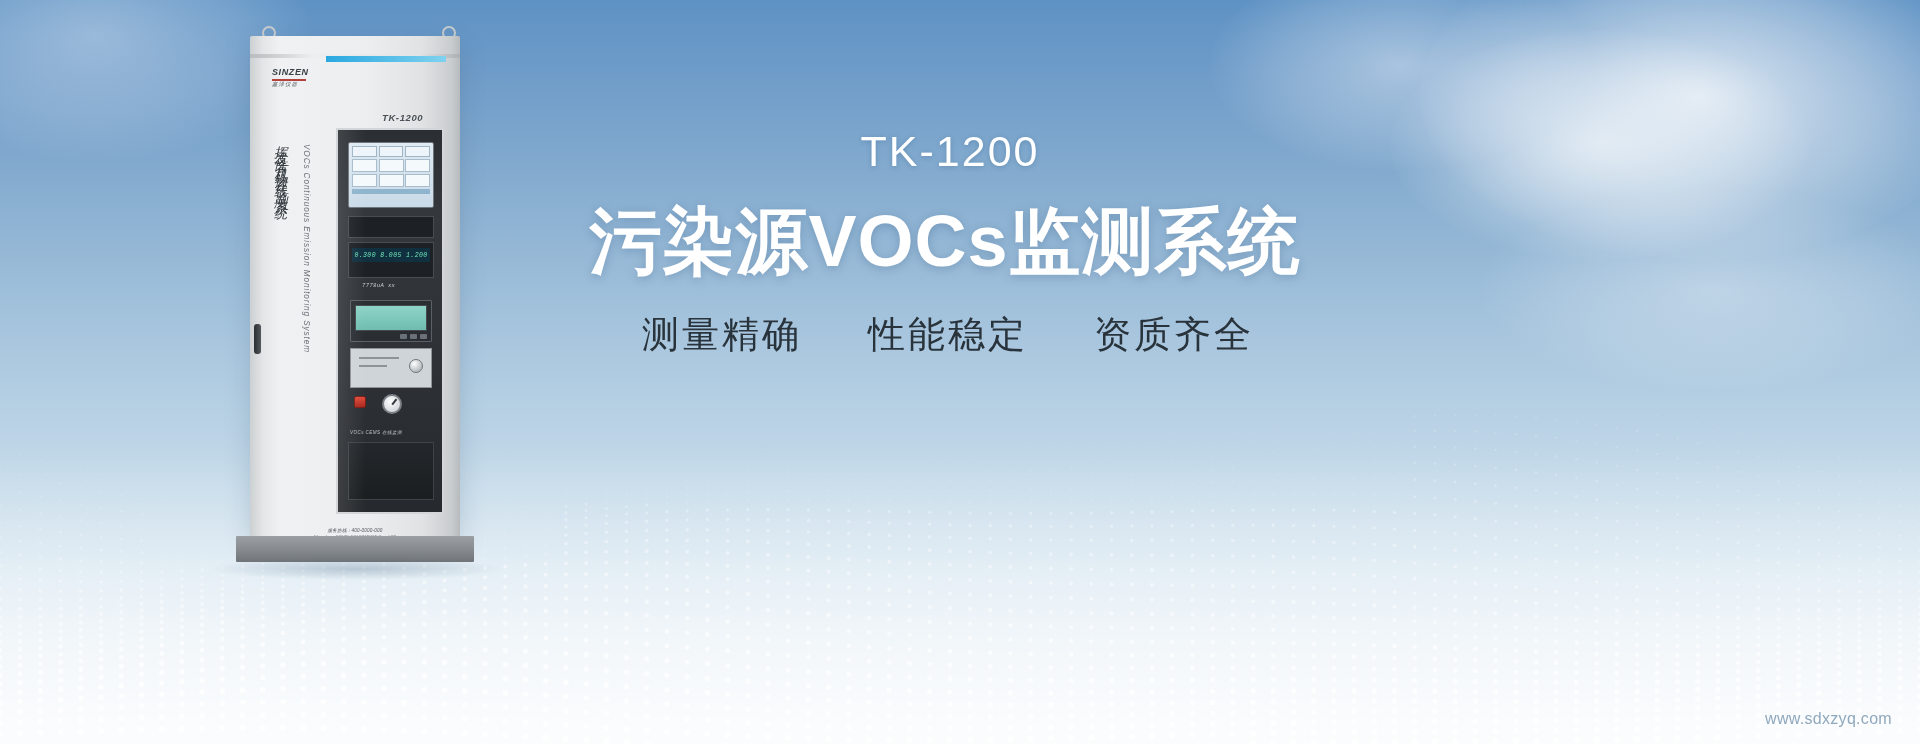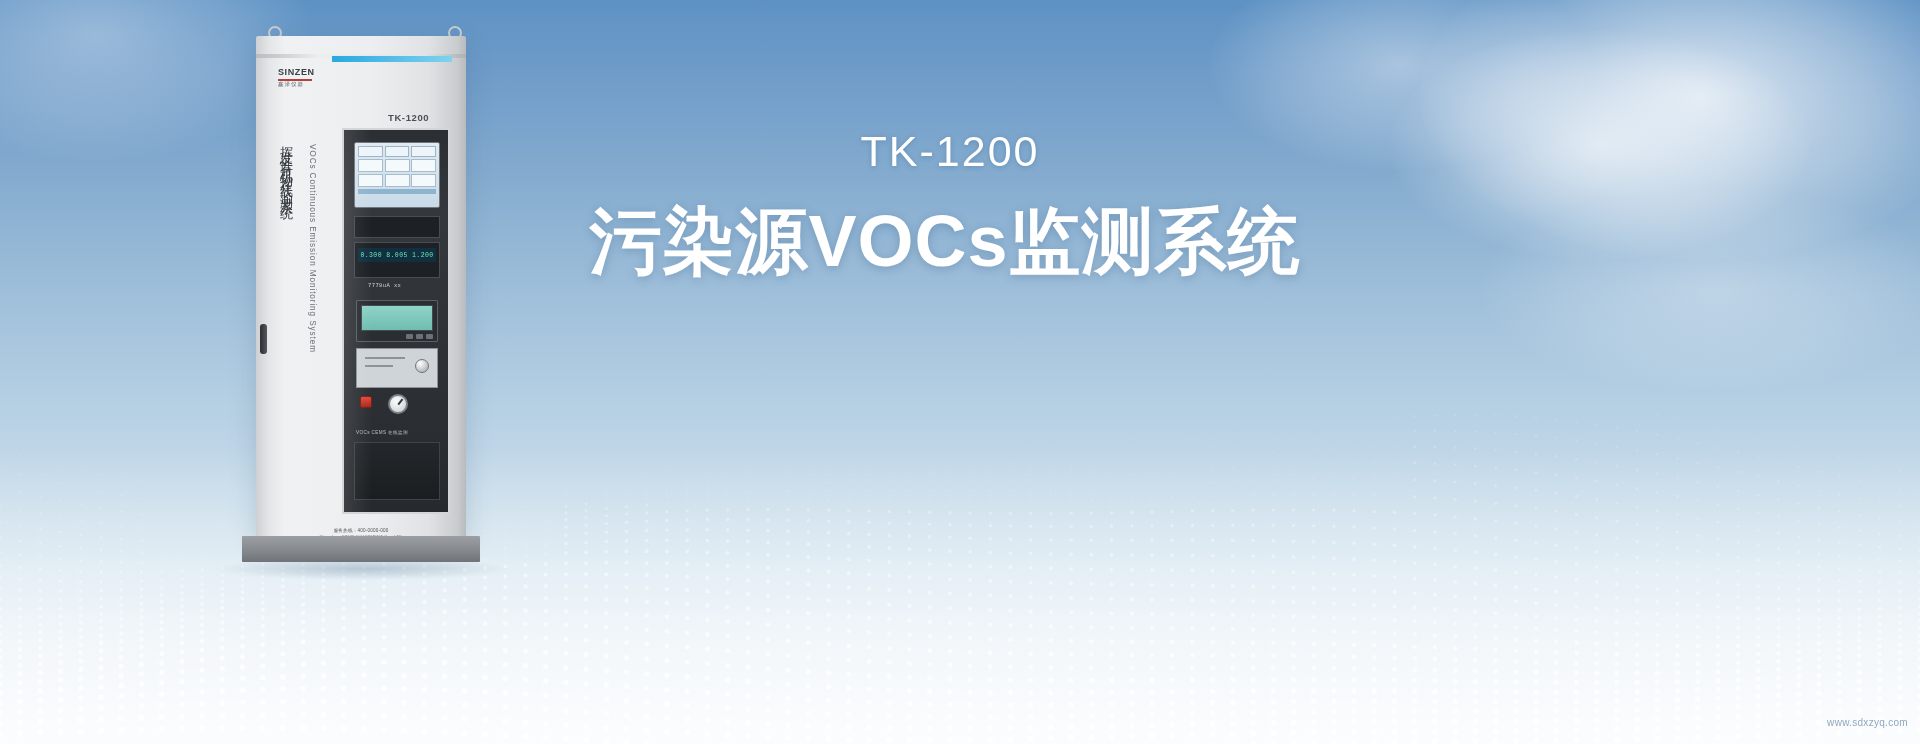--- a/index.html
+++ b/index.html
@@ -90,23 +90,24 @@
     font-size:37px;
     font-weight:400;
     color:#29333b;
     letter-spacing:3px;
     line-height:1;
   }
 
   
   .product {
     position:absolute;
-    left:256px; top:18px;
+    left:250px; top:18px;
     width:220px; height:560px;
     z-index:6;
+    font-style:italic;
   }
   
   .eye {
     position:absolute; top:8px; width:14px; height:14px;
     border:2.5px solid #c9ccce; border-radius:50%;
     background:transparent;
   }
   .eye.l { left:12px; }
   .eye.r { right:14px; }
 
@@ -283,22 +284,22 @@
     background:linear-gradient(to bottom,#9b9fa3 0%,#8a8e92 45%,#6f7478 100%);
     border-radius:1px;
   }
   .base-shadow {
     position:absolute; left:-40px; top:540px; width:292px; height:22px;
     background:radial-gradient(ellipse at center, rgba(70,100,130,.28) 0%, rgba(70,100,130,0) 72%);
   }
 
   
   .watermark {
-    position:absolute; right:12px; bottom:16px;
-    font-size:10px; color:#8fa8bd; letter-spacing:.3px;
+    position:absolute; right:28px; bottom:16px;
+    font-size:16px; color:#8fa8bd; letter-spacing:.3px;
     z-index:8;
   }
 </style>
 </head>
 <body>
 
 <div class="banner">
 
   <div class="cloud c1"></div>
   <div class="cloud c2"></div>
@@ -2836,16 +2837,21 @@
       </div>
     </div>
 
     <div class="base"></div>
     <div class="base-shadow"></div>
   </div>
 
   <div class="copy">
     <div class="model">TK-1200</div>
     <div class="headline">污染源VOCs监测系统</div>
+    <div class="features">
+      <div class="feature">测量精确</div>
+      <div class="feature">性能稳定</div>
+      <div class="feature">资质齐全</div>
+    </div>
   </div>
 
   <div class="watermark">www.sdxzyq.com</div>
 </div>
 
 </body></html>

